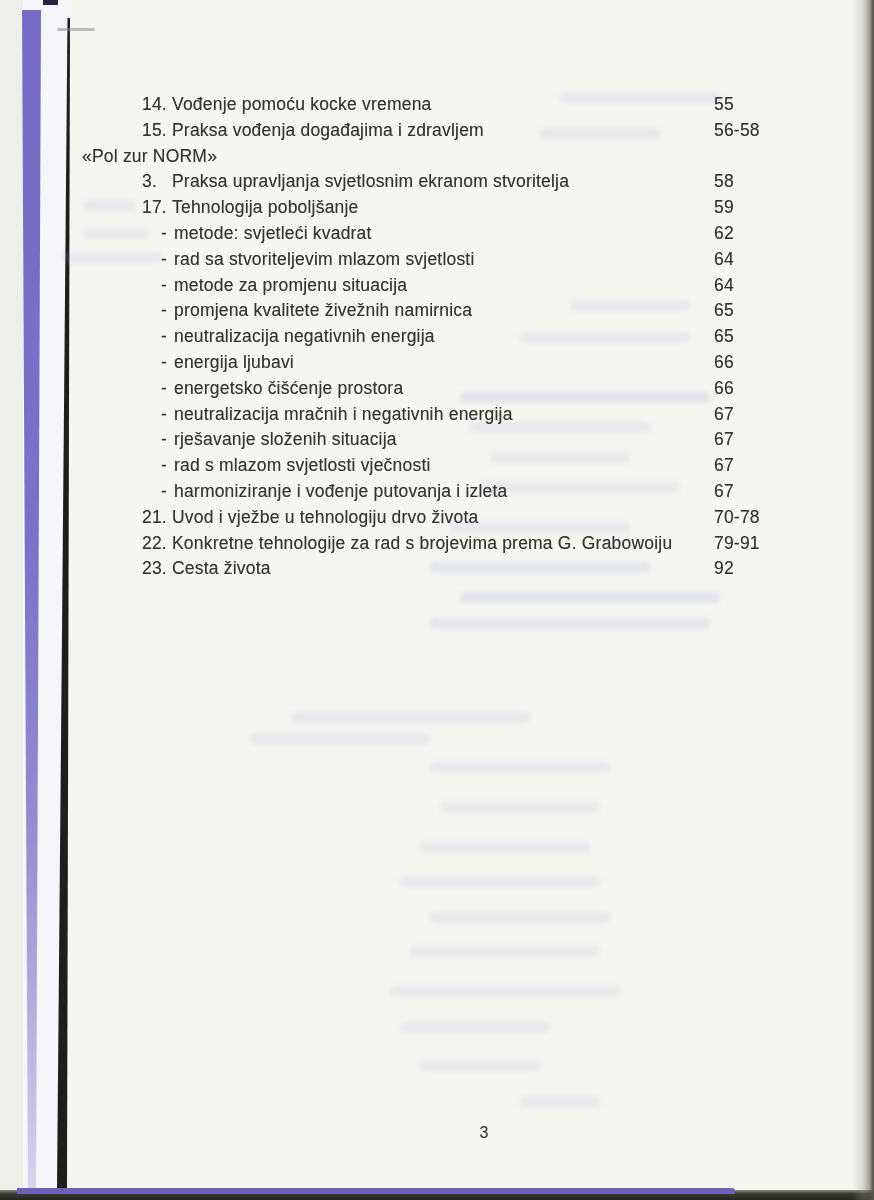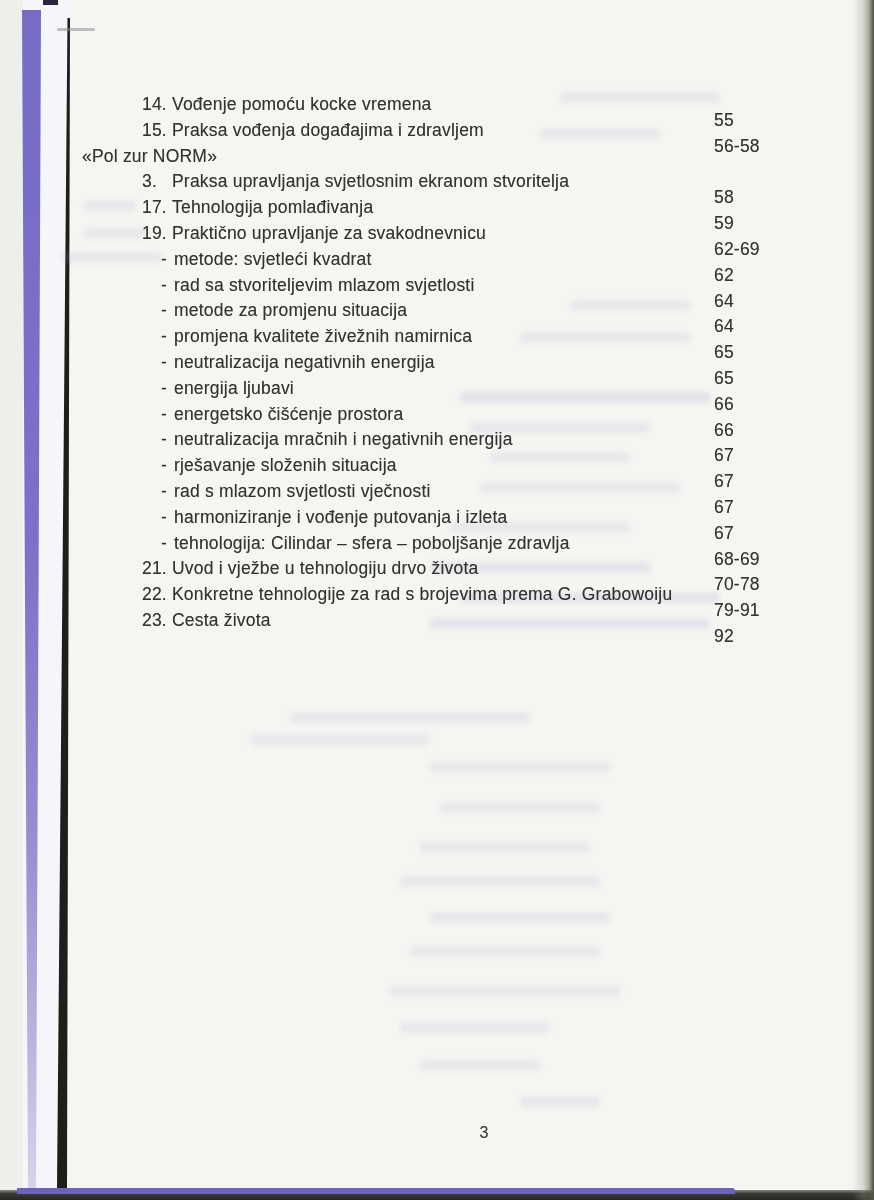--- a/index.html
+++ b/index.html
@@ -60,21 +60,21 @@
     letter-spacing: .2px;
   }
   .toc-row { position: relative; height: 25.8px; white-space: nowrap; }
   .toc-row.indent-0 { padding-left: 142px; }
   .toc-row.indent-1 { padding-left: 161px; }
   .toc-row.indent-2 { padding-left: 82px; }
   .toc-prefix { display: inline-block; }
   .indent-0 .toc-prefix { width: 30px; }
   .indent-1 .toc-prefix { width: 13px; }
   .indent-2 .toc-prefix { width: 0; }
-  .toc-page { position: absolute; left: 714px; top: 16px; }
+  .toc-page { position: absolute; left: 714px; top: 0; }
 
   .footer-page-number {
     left: 468px; top: 1124px; width: 32px; text-align: center;
     font-size: 16px; color: #3f3f3f; text-shadow: 0 0 .6px rgba(70,70,70,.5);
   }
 
   
   .smudge { position: absolute; background: #9aa0c8; opacity: .14;
             filter: blur(2.5px); border-radius: 4px; height: 11px; }
 </style>
@@ -127,26 +127,22 @@
   </div>
     <div class="toc-row indent-2">
     <span class="toc-prefix"></span><span class="toc-text">«Pol zur NORM»</span>
     <span class="toc-page"></span>
   </div>
     <div class="toc-row indent-0">
     <span class="toc-prefix">3.</span><span class="toc-text">Praksa upravljanja svjetlosnim ekranom stvoritelja</span>
     <span class="toc-page">58</span>
   </div>
     <div class="toc-row indent-0">
-    <span class="toc-prefix">17.</span><span class="toc-text">Tehnologija pomlađivanja</span>
+    <span class="toc-prefix">17.</span><span class="toc-text">Tehnologija poboljšanje</span>
     <span class="toc-page">59</span>
-  </div>
-    <div class="toc-row indent-0">
-    <span class="toc-prefix">19.</span><span class="toc-text">Praktično upravljanje za svakodnevnicu</span>
-    <span class="toc-page">62-69</span>
   </div>
     <div class="toc-row indent-1">
     <span class="toc-prefix">-</span><span class="toc-text">metode: svjetleći kvadrat</span>
     <span class="toc-page">62</span>
   </div>
     <div class="toc-row indent-1">
     <span class="toc-prefix">-</span><span class="toc-text">rad sa stvoriteljevim mlazom svjetlosti</span>
     <span class="toc-page">64</span>
   </div>
     <div class="toc-row indent-1">
@@ -177,24 +173,20 @@
     <span class="toc-prefix">-</span><span class="toc-text">rješavanje složenih situacija</span>
     <span class="toc-page">67</span>
   </div>
     <div class="toc-row indent-1">
     <span class="toc-prefix">-</span><span class="toc-text">rad s mlazom svjetlosti vječnosti</span>
     <span class="toc-page">67</span>
   </div>
     <div class="toc-row indent-1">
     <span class="toc-prefix">-</span><span class="toc-text">harmoniziranje i vođenje putovanja i izleta</span>
     <span class="toc-page">67</span>
-  </div>
-    <div class="toc-row indent-1">
-    <span class="toc-prefix">-</span><span class="toc-text">tehnologija: Cilindar – sfera – poboljšanje zdravlja</span>
-    <span class="toc-page">68-69</span>
   </div>
     <div class="toc-row indent-0">
     <span class="toc-prefix">21.</span><span class="toc-text">Uvod i vježbe u tehnologiju drvo života</span>
     <span class="toc-page">70-78</span>
   </div>
     <div class="toc-row indent-0">
     <span class="toc-prefix">22.</span><span class="toc-text">Konkretne tehnologije za rad s brojevima prema G. Grabowoiju</span>
     <span class="toc-page">79-91</span>
   </div>
     <div class="toc-row indent-0">

